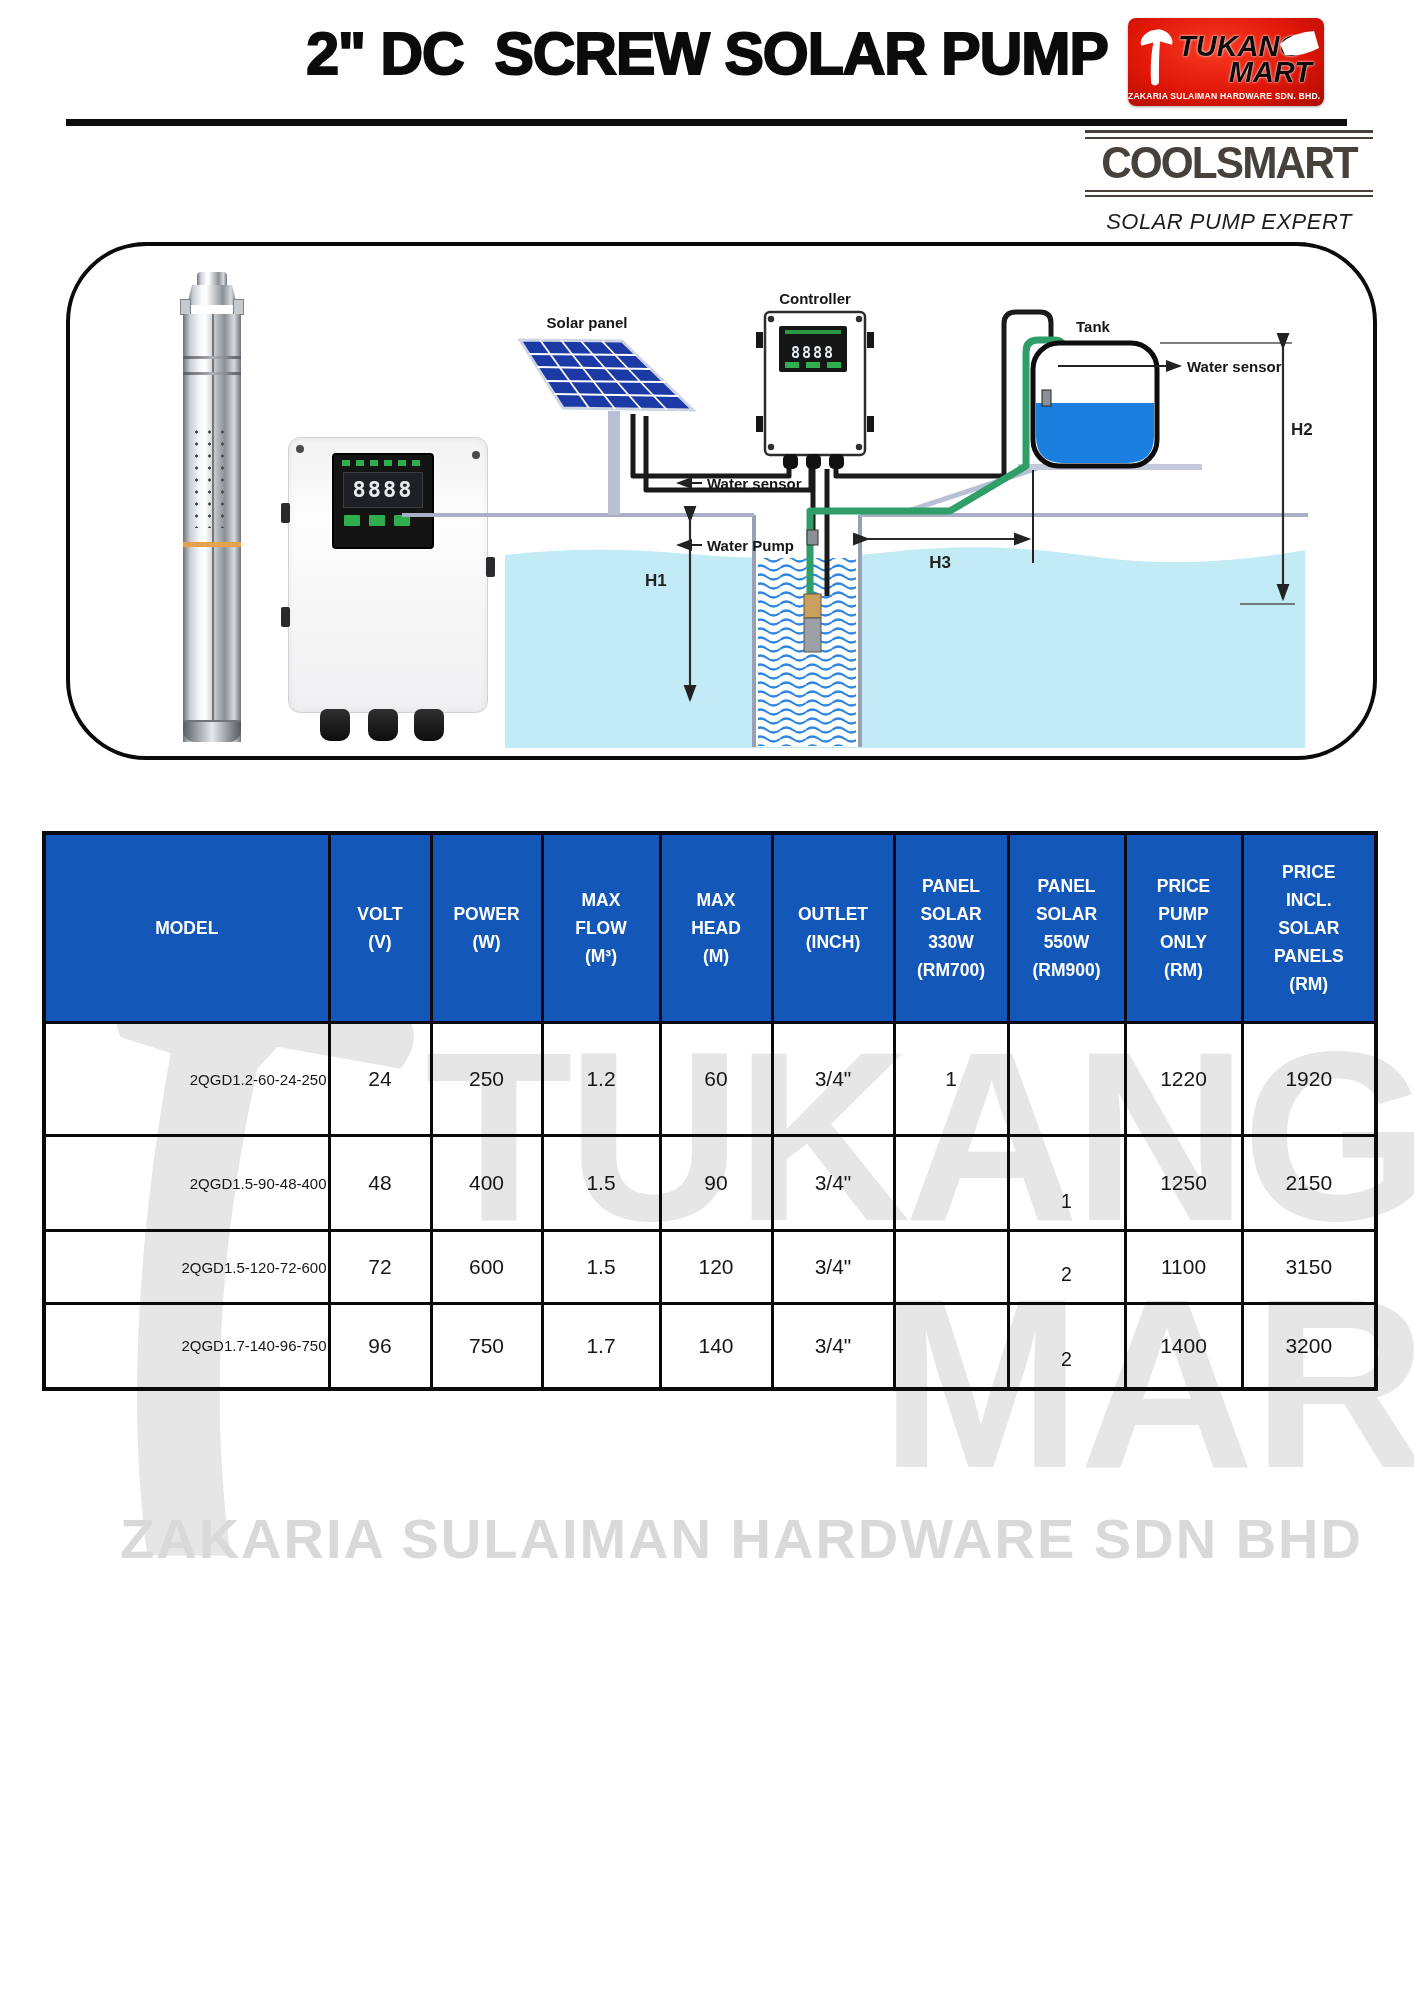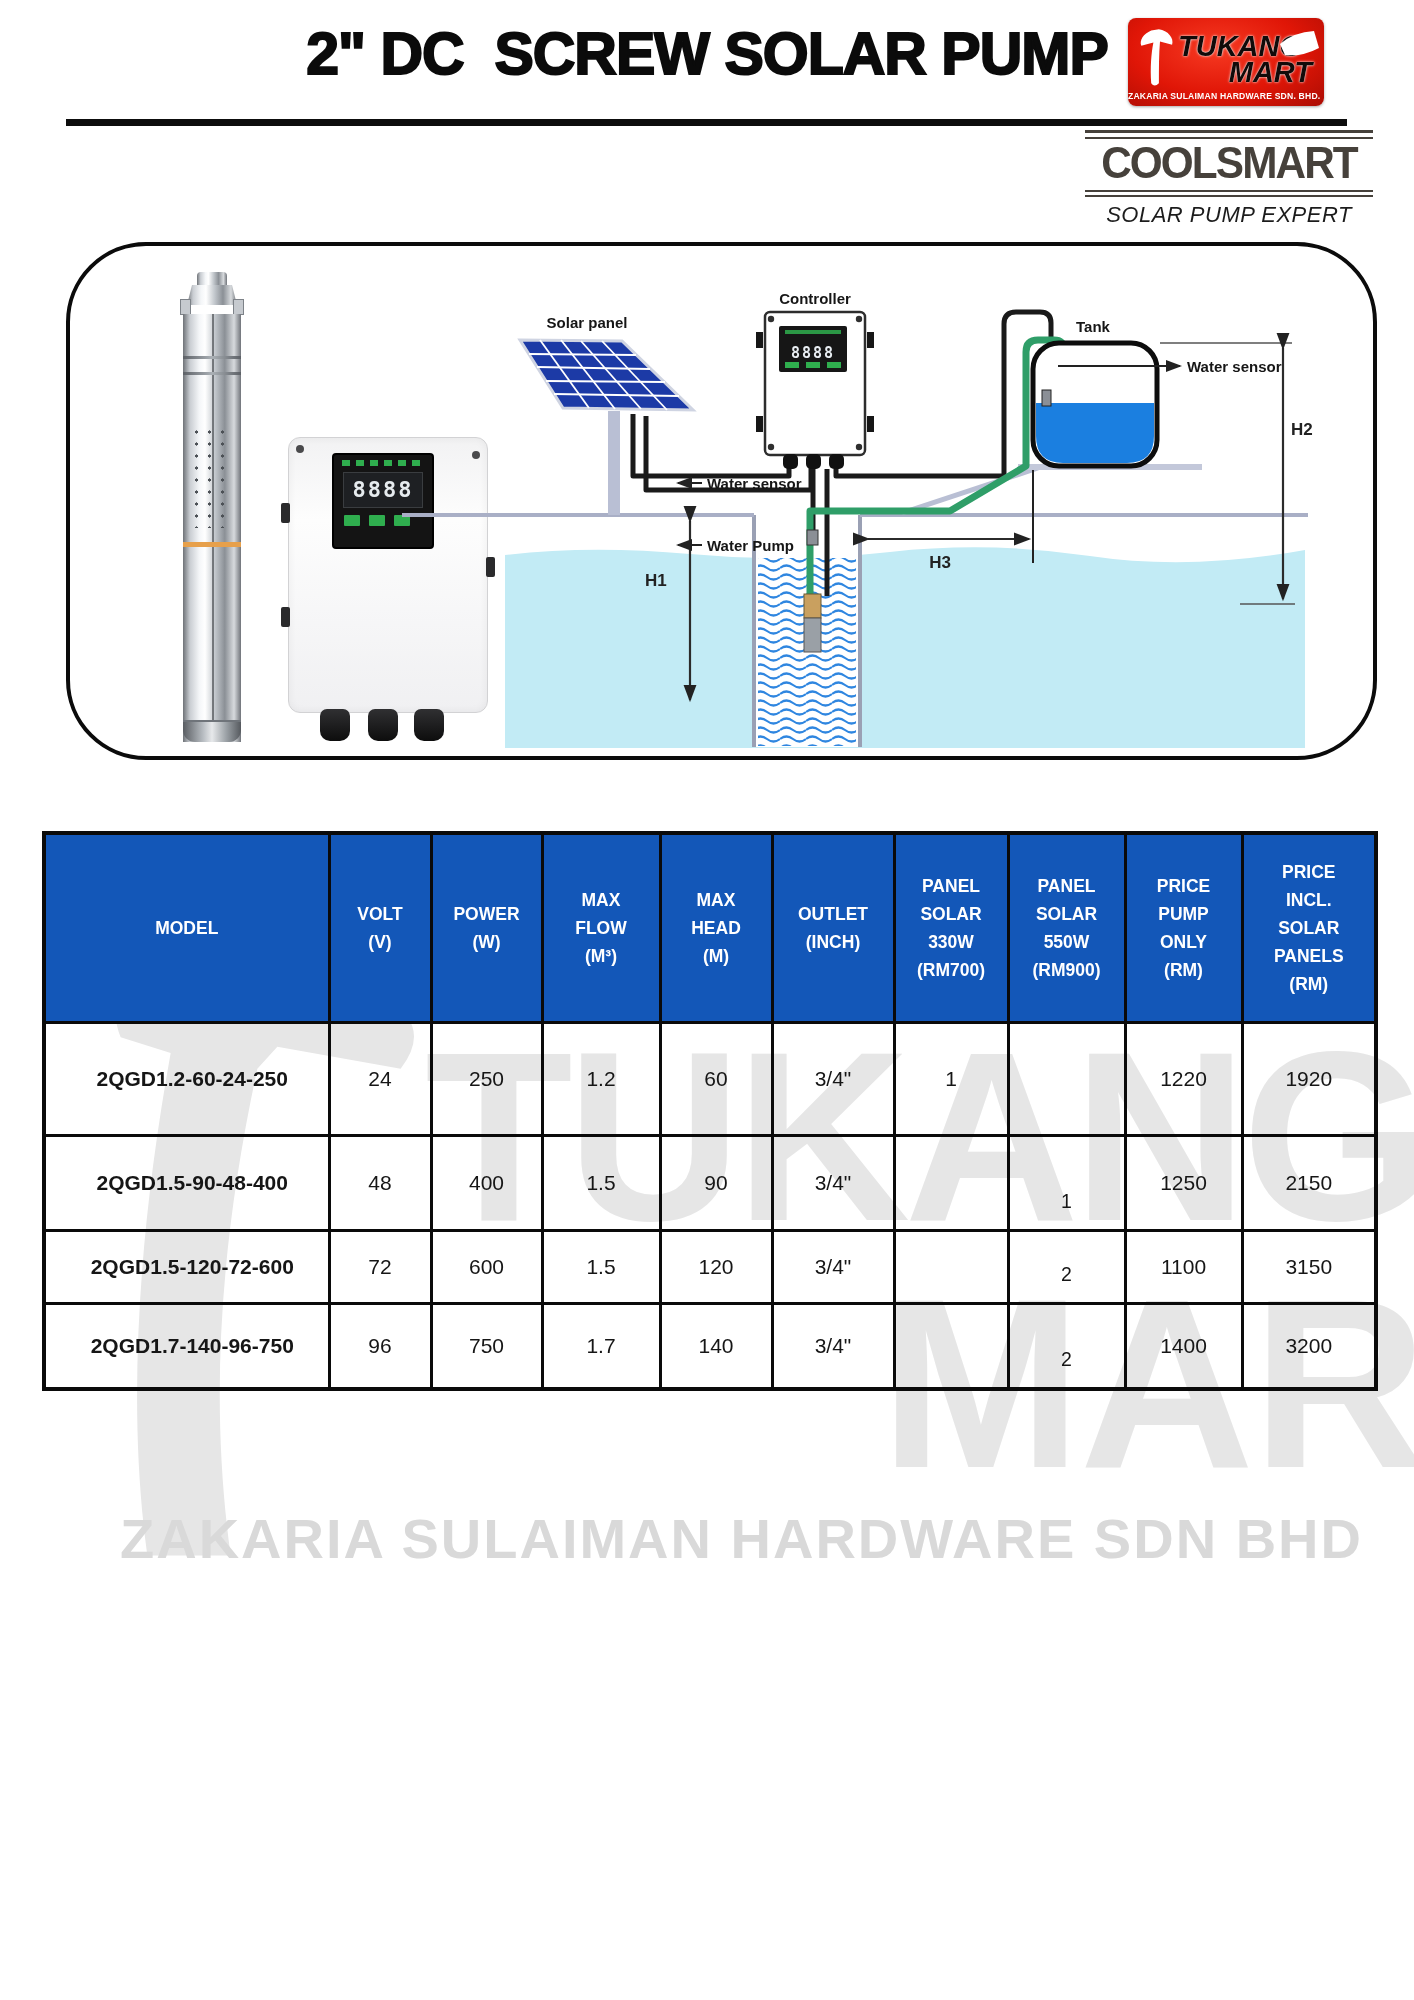--- a/index.html
+++ b/index.html
@@ -22,21 +22,21 @@
   .tm-axe{position:absolute;right:4px;top:10px;width:42px;height:30px;}
   .tm-sub{position:absolute;bottom:5px;left:0;width:100%;text-align:left;font-size:8.6px;
     font-weight:bold;color:#fff;letter-spacing:.2px;}
   
   .cs{position:absolute;left:1085px;top:130px;width:288px;}
   .cs-rule{height:3px;background:#46413b;}
   .cs-rule.thin{height:2px;margin-top:4px;}
   .cs-name{font-size:45px;font-weight:bold;color:#46413b;text-align:center;line-height:1.02;
     transform:scaleX(.94);letter-spacing:-2px;margin:1px 0 1px 0;}
   .cs-tag{font-size:22px;font-style:italic;font-weight:500;color:#1c1c1c;text-align:center;
-    margin-top:5px;letter-spacing:.5px;}
+    margin-top:12px;letter-spacing:.5px;}
   
   .photo-panel{position:absolute;left:66px;top:242px;width:1303px;height:510px;
     border:4px solid #0b0b0b;border-radius:80px;background:#fff;z-index:2;}
   
   .pump{position:absolute;left:110px;top:26px;width:64px;height:470px;}
   .metal{background:linear-gradient(90deg,#6e7277 0%,#c9cdd2 12%,#f4f6f8 28%,#ffffff 38%,#c3c8cd 55%,#8b9096 72%,#d7dadd 88%,#70747a 100%);}
   .pump-knob{width:30px;height:13px;margin:0 auto;border-radius:4px 4px 0 0;}
   .pump-cap{width:50px;height:20px;margin:0 auto;clip-path:polygon(10% 0,90% 0,100% 100%,0 100%);}
   .pump-ears{position:relative;width:64px;height:9px;}
   .pump-ears::before,.pump-ears::after{content:"";position:absolute;top:-6px;width:9px;height:14px;
@@ -76,21 +76,21 @@
   .pipe{stroke:#2f9e68;stroke-width:7;fill:none;stroke-linejoin:round;}
   .dimline{stroke:#2b2b2b;stroke-width:2.2;}
   
   .spec-table{position:absolute;left:42px;top:831px;width:1332px;border-collapse:collapse;
     table-layout:fixed;z-index:3;border:4px solid #0a0a0a;}
   .spec-table th{background:#1357B8;color:#fff;border:3.5px solid #0a0a0a;font-size:17.5px;
     font-weight:bold;white-space:pre-line;vertical-align:middle;text-align:center;line-height:1.6;
     height:186px;padding:0 2px;}
   .spec-table td{border:3.5px solid #0a0a0a;font-size:21px;color:#161616;text-align:center;
     vertical-align:middle;background:transparent;}
-  .spec-table td.model{text-align:center;padding-left:12px;font-size:21px;font-weight:bold;}
+  .spec-table td.model{text-align:right;padding-left:12px;font-size:15px;}
   .spec-table td.low{vertical-align:bottom;padding-bottom:16px;font-size:19.5px;}
   tr.r1{height:113px;} tr.r2{height:95px;} tr.r3{height:73px;} tr.r4{height:85px;}
   
   .wm{position:absolute;z-index:1;color:#e6e6e6;font-weight:bold;white-space:nowrap;}
   .wm-hammer{position:absolute;left:84px;top:940px;width:400px;height:628px;z-index:1;}
   .wm-tukang{left:425px;top:1015px;font-size:242px;letter-spacing:-6px;line-height:1;}
   .wm-mart{left:880px;top:1262px;font-size:242px;letter-spacing:-2px;line-height:1;}
   .wm-zakaria{left:110px;top:1506px;font-size:56px;color:#d9d9d9;letter-spacing:2px;margin-left:10px;}
 </style>
 </head>

